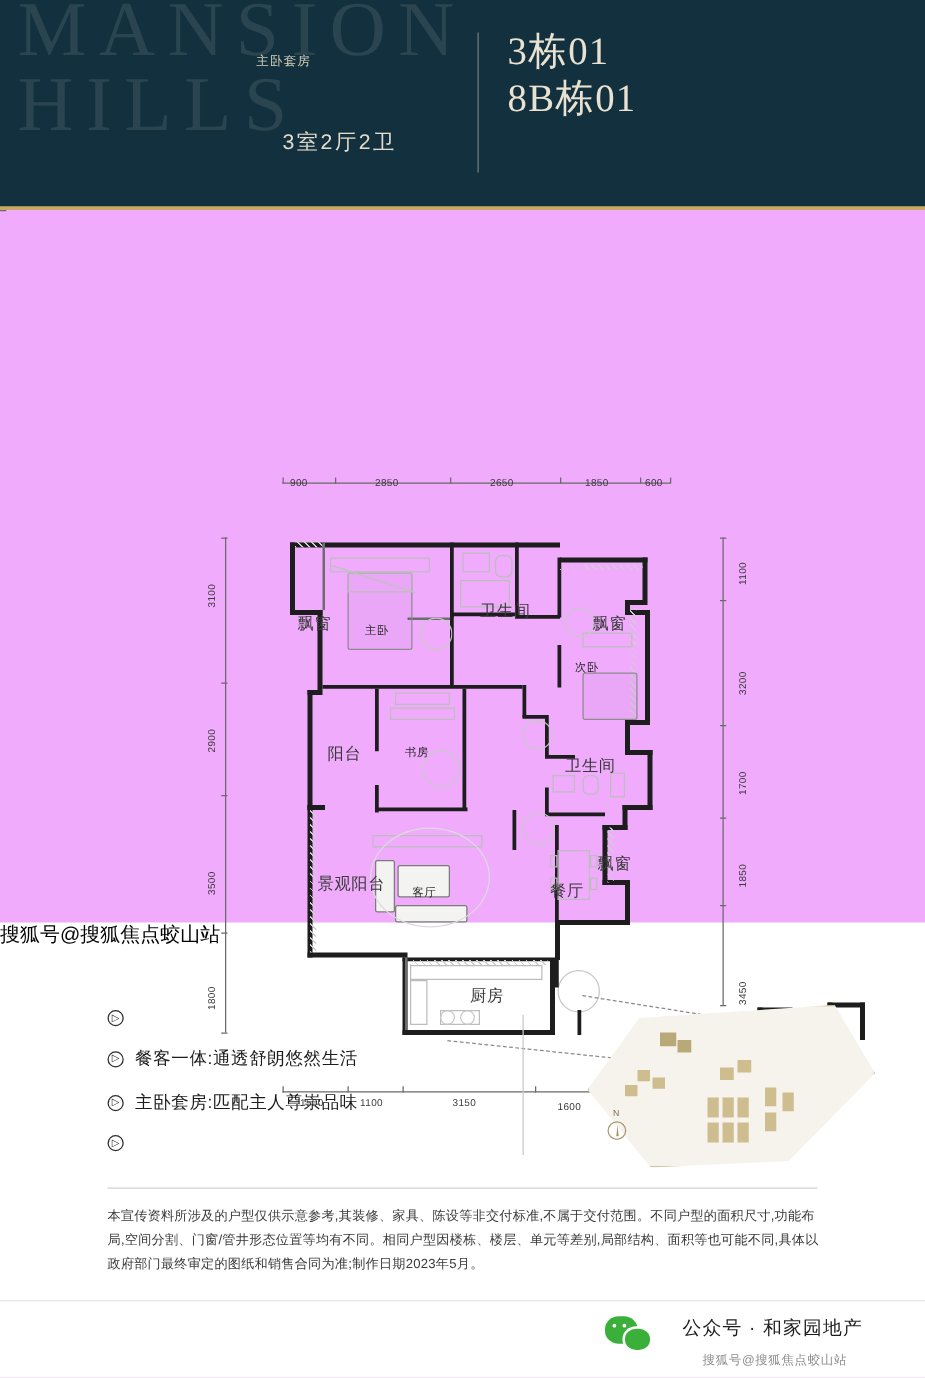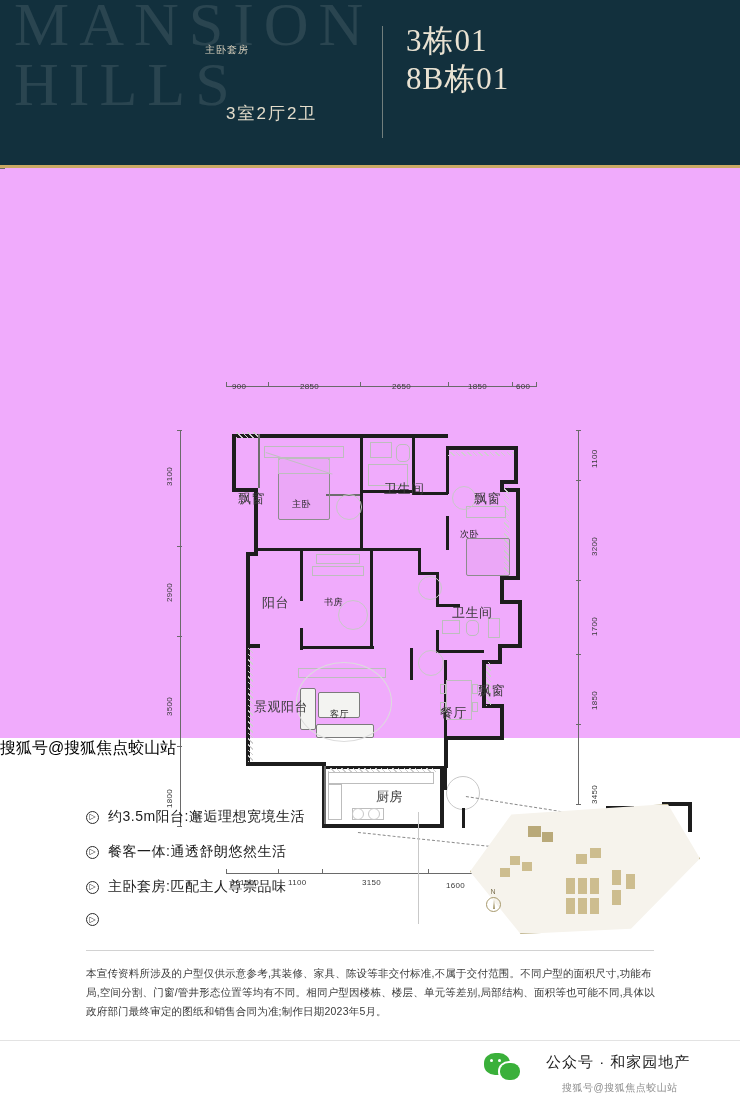--- a/index.html
+++ b/index.html
@@ -446,21 +446,20 @@
   <div class="wall" style="left:688px; top:634px; width:4px; height:30px;"></div>
   <div class="wall" style="left:636px; top:676px; width:34px; height:3px;"></div>
   <div class="arc" style="left:616px; top:660px; width:28px; height:28px;"></div>
   <div class="inset-caption" style="left:640px; top:694px;">24层局部平面图</div>
 </div>
 
 <div class="features">
   <div class="feat-list">
     <div class="feat">
       <span class="bullet">▷</span>
-      <span class="txt">约3.5m阳台:邂逅理想宽境生活</span>
     </div>
     <div class="feat">
       <span class="bullet">▷</span>
       <span class="txt">餐客一体:通透舒朗悠然生活</span>
     </div>
     <div class="feat">
       <span class="bullet">▷</span>
       <span class="txt">主卧套房:匹配主人尊崇品味</span>
     </div>
     <div class="feat">

